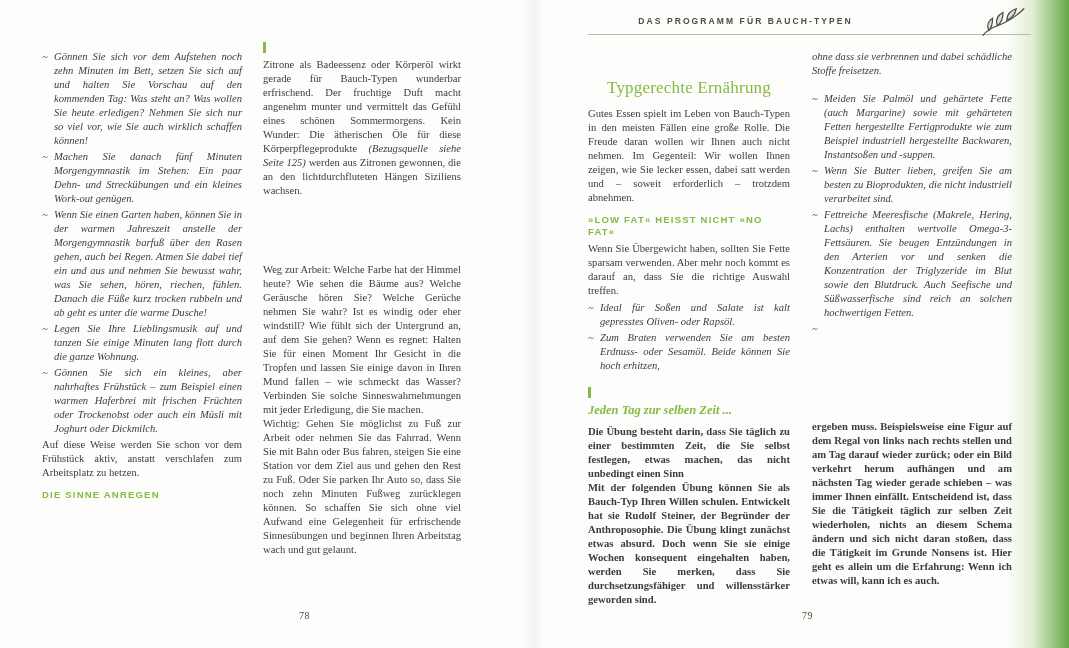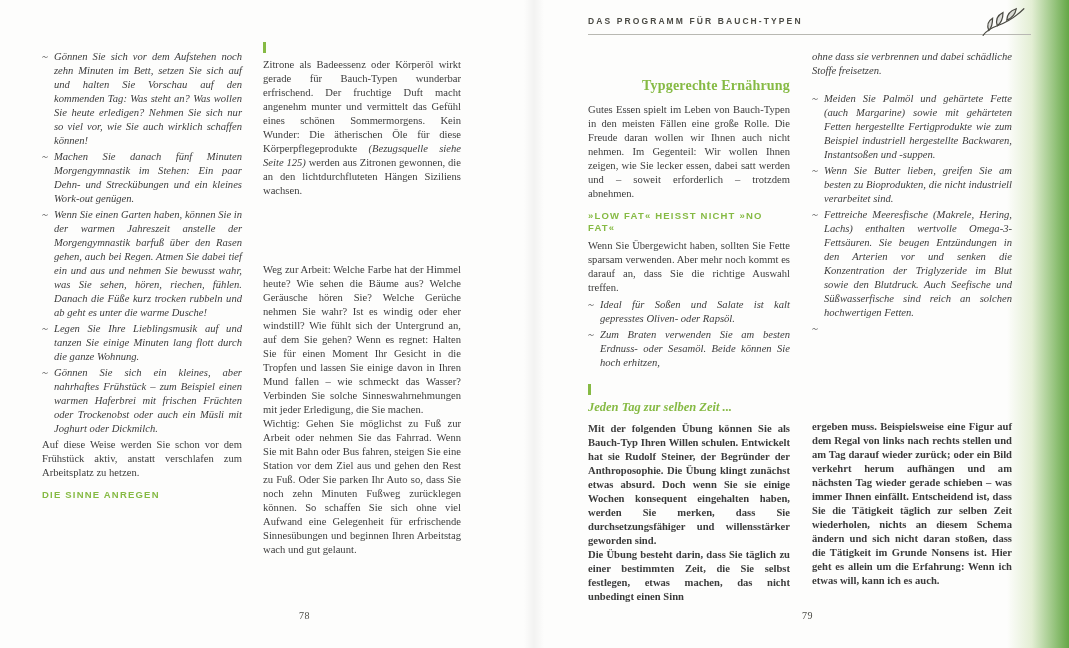--- a/index.html
+++ b/index.html
@@ -17,21 +17,21 @@
       rgba(134,186,68,0.22) 40%,
       rgba(106,171,72,0.72) 78%,
       var(--edge, #64a746) 100%);
   }
   .gutter-shadow {
     position:absolute; top:0; left:524px; width:20px; height:100%;
     background:linear-gradient(to right, rgba(0,0,0,0) 0%, rgba(0,0,0,0.045) 50%, rgba(0,0,0,0) 100%);
   }
   .running-head {
     position:absolute; top:16px; left:588px; width:443px;
-    text-align:left; padding-right:128px;
+    text-align:center; padding-right:128px;
     font-family:"Liberation Sans", sans-serif;
     font-size:8.5px; font-weight:bold; letter-spacing:2.1px;
     color:#4c4c46; white-space:nowrap;
   }
   .head-rule {
     position:absolute; top:34px; left:588px; width:443px; height:1px;
     background:#b8b8b2;
   }
   .chapter-icon { position:absolute; top:4px; left:978px; width:50px; height:36px; }
 
@@ -47,22 +47,22 @@
   .col4        { left:812px; top:50px;  }
   .col4-bottom { left:812px; top:420px; }
 
   .plain { margin:0; }
 
   .tip { position:relative; padding-left:12px; font-style:italic; margin-bottom:2px; }
   .tip-marker { position:absolute; left:0; top:0; }
   .tip-cont { font-style:italic; margin-bottom:14px; }
 
   .big-heading {
-    font-size:14px; font-weight:bold; color:var(--accent, #86ba44);
-    letter-spacing:0.2px; margin-bottom:9px; text-align:right; line-height:1.15;
+    font-size:17px; font-weight:normal; color:var(--accent, #86ba44);
+    letter-spacing:0.2px; margin-bottom:9px; text-align:center; line-height:1.15;
   }
   .small-heading {
     font-family:"Liberation Sans", sans-serif;
     font-size:9.5px; font-weight:bold; letter-spacing:1.2px; line-height:1.3;
     color:var(--accent, #86ba44); margin:9px 0 4px; text-align:left;
   }
   .box-bar { width:3px; height:11px; background:var(--accent, #86ba44); margin-bottom:5px; }
   .box-title {
     font-size:12.5px; font-weight:bold; font-style:italic;
     color:var(--accent, #86ba44); margin-bottom:7px; text-align:left; line-height:1.2;
@@ -161,23 +161,23 @@
         <div class="tip">
           <span class="tip-marker">~</span>
           <span>Zum Braten verwenden Sie am besten Erdnuss- oder Sesamöl. Beide können Sie hoch erhitzen,</span>
         </div>
       </div>
     <div class="feature">
       <div class="box-bar"></div>
       <h3 class="box-title">Jeden Tag zur selben Zeit ...</h3>
       <div>
 
+          <p class="feature-p">Die Übung besteht darin, dass Sie täglich zu einer bestimmten Zeit, die Sie selbst festlegen, etwas machen, das nicht unbedingt einen Sinn</p>
+
           <p class="feature-p">Mit der folgenden Übung können Sie als Bauch-Typ Ihren Willen schulen. Entwickelt hat sie Rudolf Steiner, der Begründer der Anthroposophie. Die Übung klingt zunächst etwas absurd. Doch wenn Sie sie einige Wochen konsequent eingehalten haben, werden Sie merken, dass Sie durchsetzungsfähiger und willensstärker geworden sind.</p>
-
-          <p class="feature-p">Die Übung besteht darin, dass Sie täglich zu einer bestimmten Zeit, die Sie selbst festlegen, etwas machen, das nicht unbedingt einen Sinn</p>
         </div>
     </div>
   </div>
 
   <div class="col col4">
     <p class="tip-cont">ohne dass sie verbrennen und dabei schädliche Stoffe freisetzen.</p>
     <div>
 
         <div class="tip">
           <span class="tip-marker">~</span>

